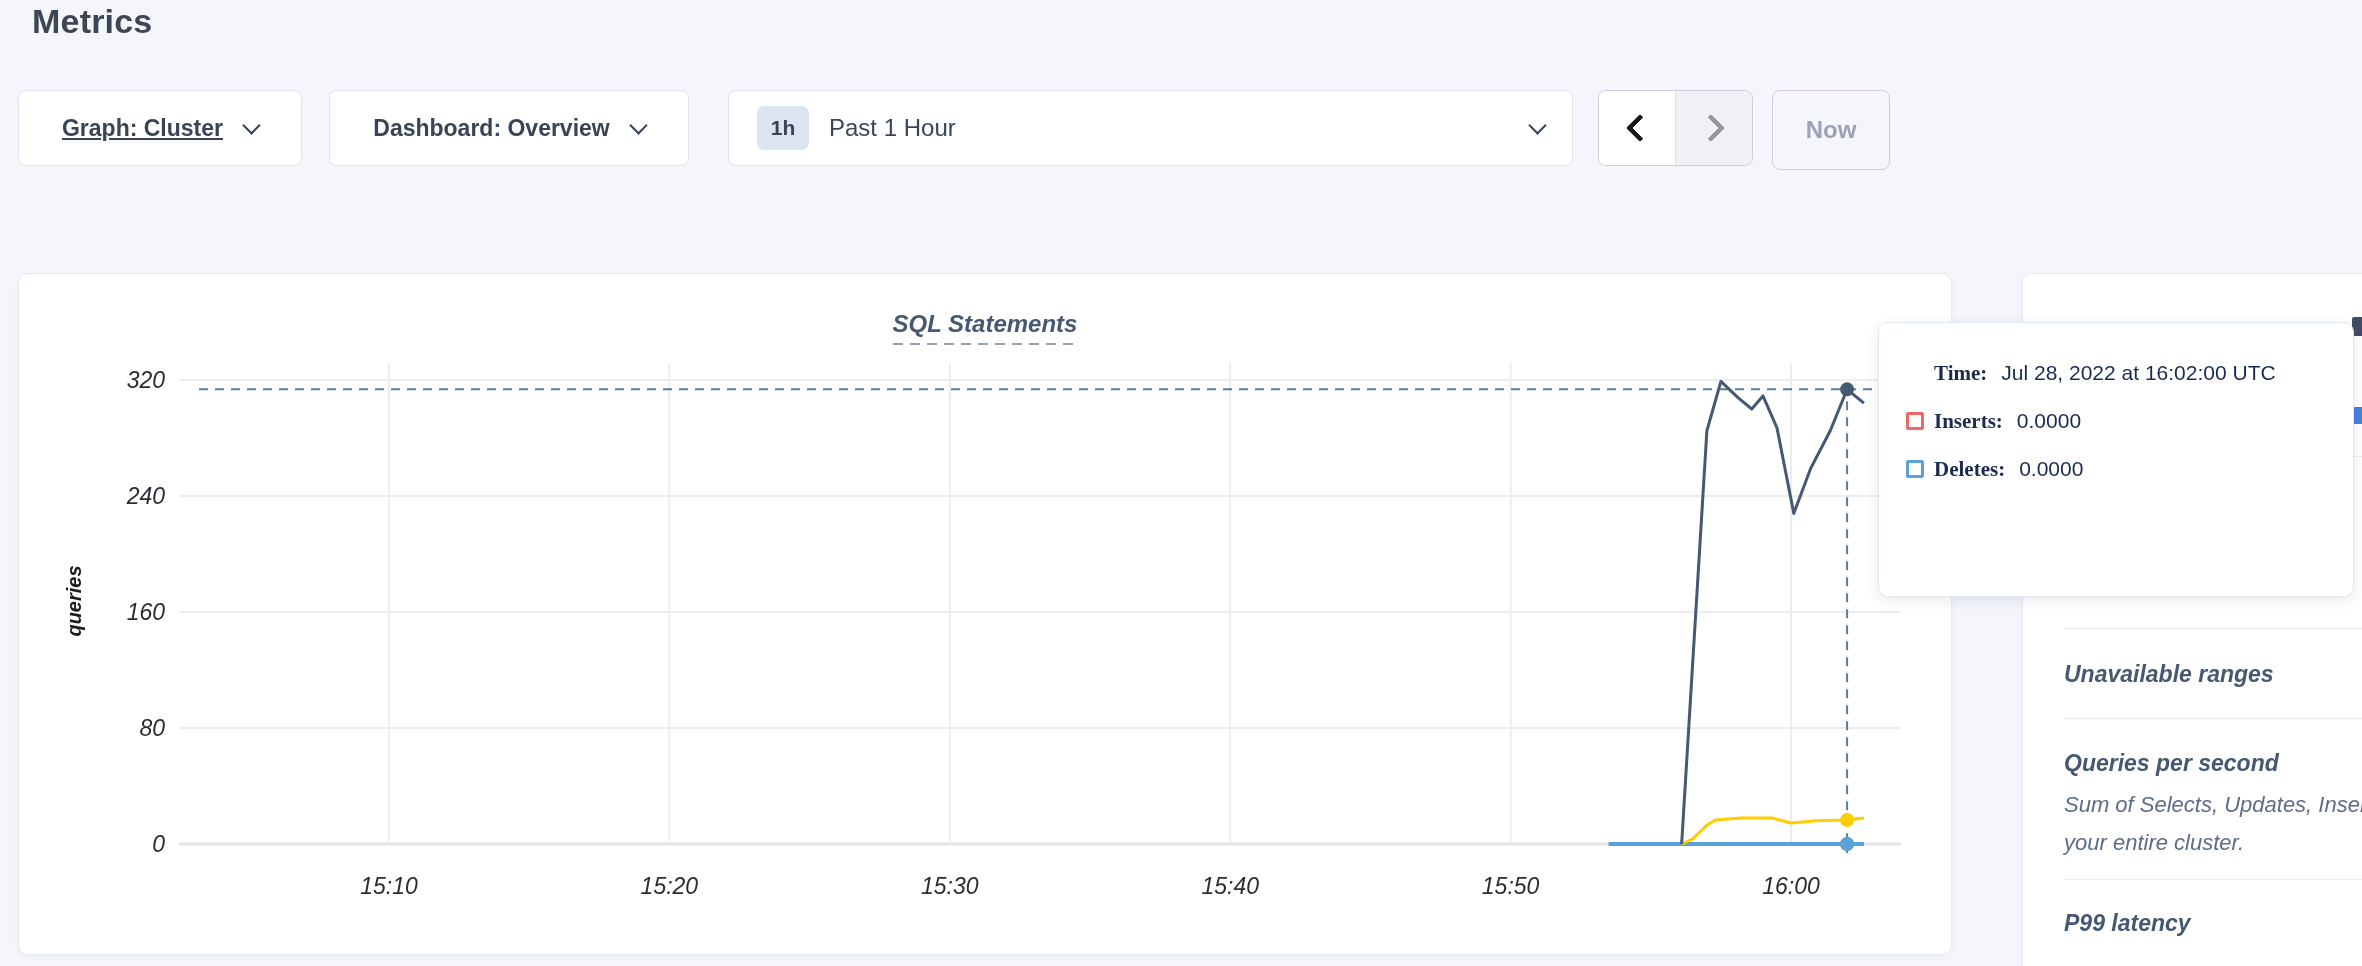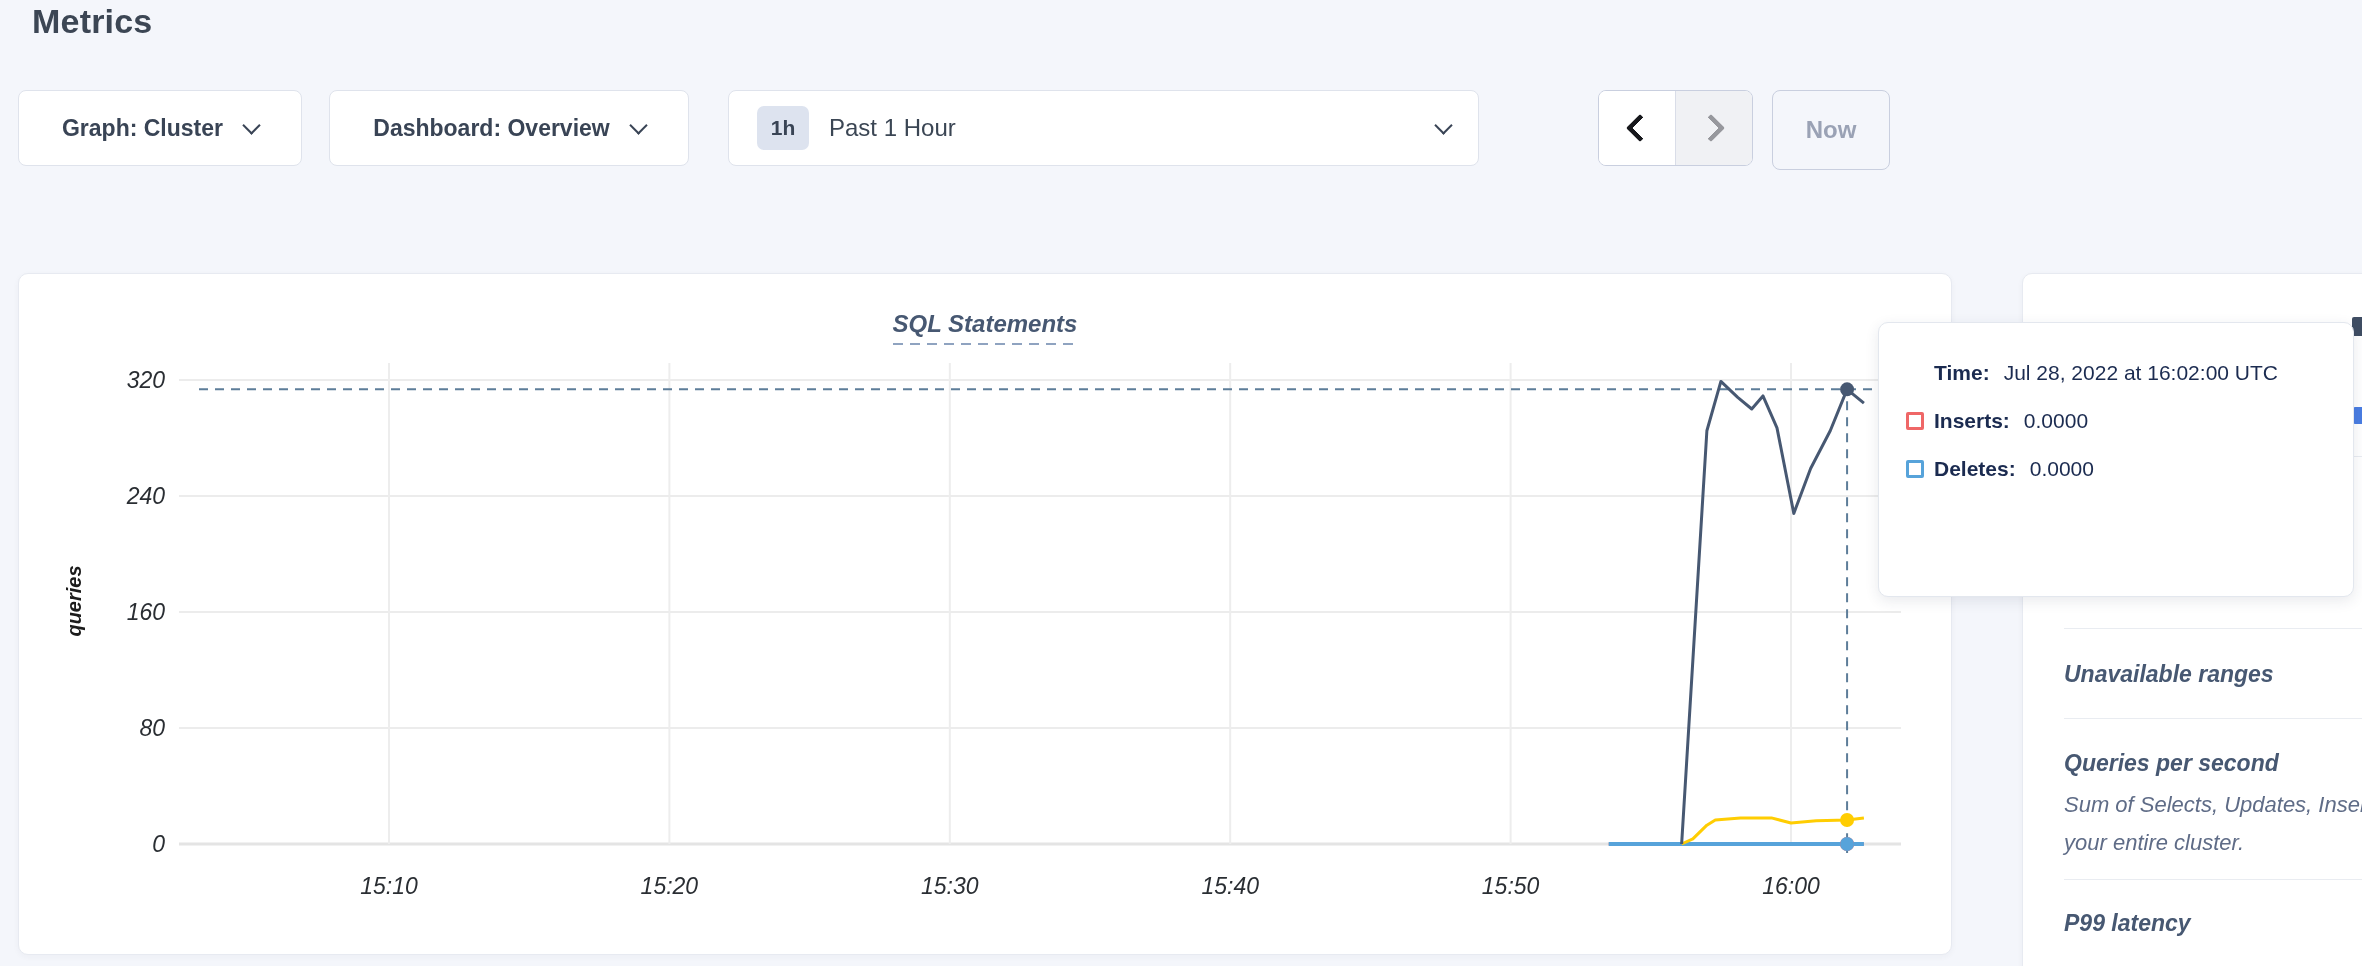--- a/index.html
+++ b/index.html
@@ -18,23 +18,23 @@
     position:absolute;top:90px;height:76px;box-sizing:border-box;
     background:#fff;border:1.5px solid #dfe3ec;border-radius:8px;
     display:flex;align-items:center;cursor:pointer;
   }
   .ctrl-label{font-size:23px;font-weight:700;color:#394455;}
   .chev{
     display:inline-block;width:11px;height:11px;
     border-right:2.5px solid #394455;border-bottom:2.5px solid #394455;
     transform:rotate(45deg);margin-top:-6px;
   }
-  .dd-graph{left:18px;width:284px;justify-content:center;gap:22px;}
+  .dd-graph{left:18px;width:284px;justify-content:center;gap:22px;text-decoration:underline;}
   .dd-dashboard{left:329px;width:360px;justify-content:center;gap:22px;}
-  .time-sel{left:728px;width:751px;padding:0 28px;gap:20px;}
+  .time-sel{left:728px;width:845px;padding:0 28px;gap:20px;}
   .time-badge{
     background:#dde3ef;border-radius:7px;height:44px;min-width:52px;
     display:flex;align-items:center;justify-content:center;
     font-size:21px;font-weight:700;color:#394455;
   }
   .time-label{font-size:24px;font-weight:400;color:#3b4654;flex:1;}
   .nav-group{
     position:absolute;left:1598px;top:90px;width:155px;height:76px;box-sizing:border-box;
     border:1.5px solid #c9cfdf;border-radius:8px;overflow:hidden;display:flex;background:#fff;
   }
@@ -76,21 +76,21 @@
   .chart-svg{position:absolute;left:0;top:0;}
   
   .tooltip{
     position:absolute;left:1878px;top:322px;width:476px;height:275px;box-sizing:border-box;
     background:#fff;border:1.5px solid #e3e7ee;border-radius:10px;
     box-shadow:0 4px 14px rgba(40,50,80,.10);z-index:20;
     padding:26px 0 0 27px;color:#1b2b50;
   }
   .tt-row{display:flex;align-items:center;height:48px;font-size:21px;}
   .tt-time-row{padding-left:28px;}
-  .tt-label{font-weight:700;margin-right:14px;white-space:nowrap;}
+  .tt-label{font-weight:700;margin-right:14px;white-space:nowrap;font-family:Liberation Serif, serif;}
   .tt-value{font-weight:400;white-space:nowrap;}
   .tt-swatch{
     width:18px;height:18px;box-sizing:border-box;border:3.5px solid #000;
     border-radius:2px;margin-right:10px;flex:none;background:#fff;
   }
   
   .sb-divider{position:absolute;left:41px;width:340px;height:0;border-top:1.5px solid #e9ecf1;}
   .sb-title{position:absolute;left:41px;font-size:23px;font-weight:700;color:#475872;white-space:nowrap;}
   .sb-line{position:absolute;left:41px;font-size:22px;font-weight:400;color:#5f6c87;white-space:nowrap;}
   .frag{position:absolute;z-index:2;}

